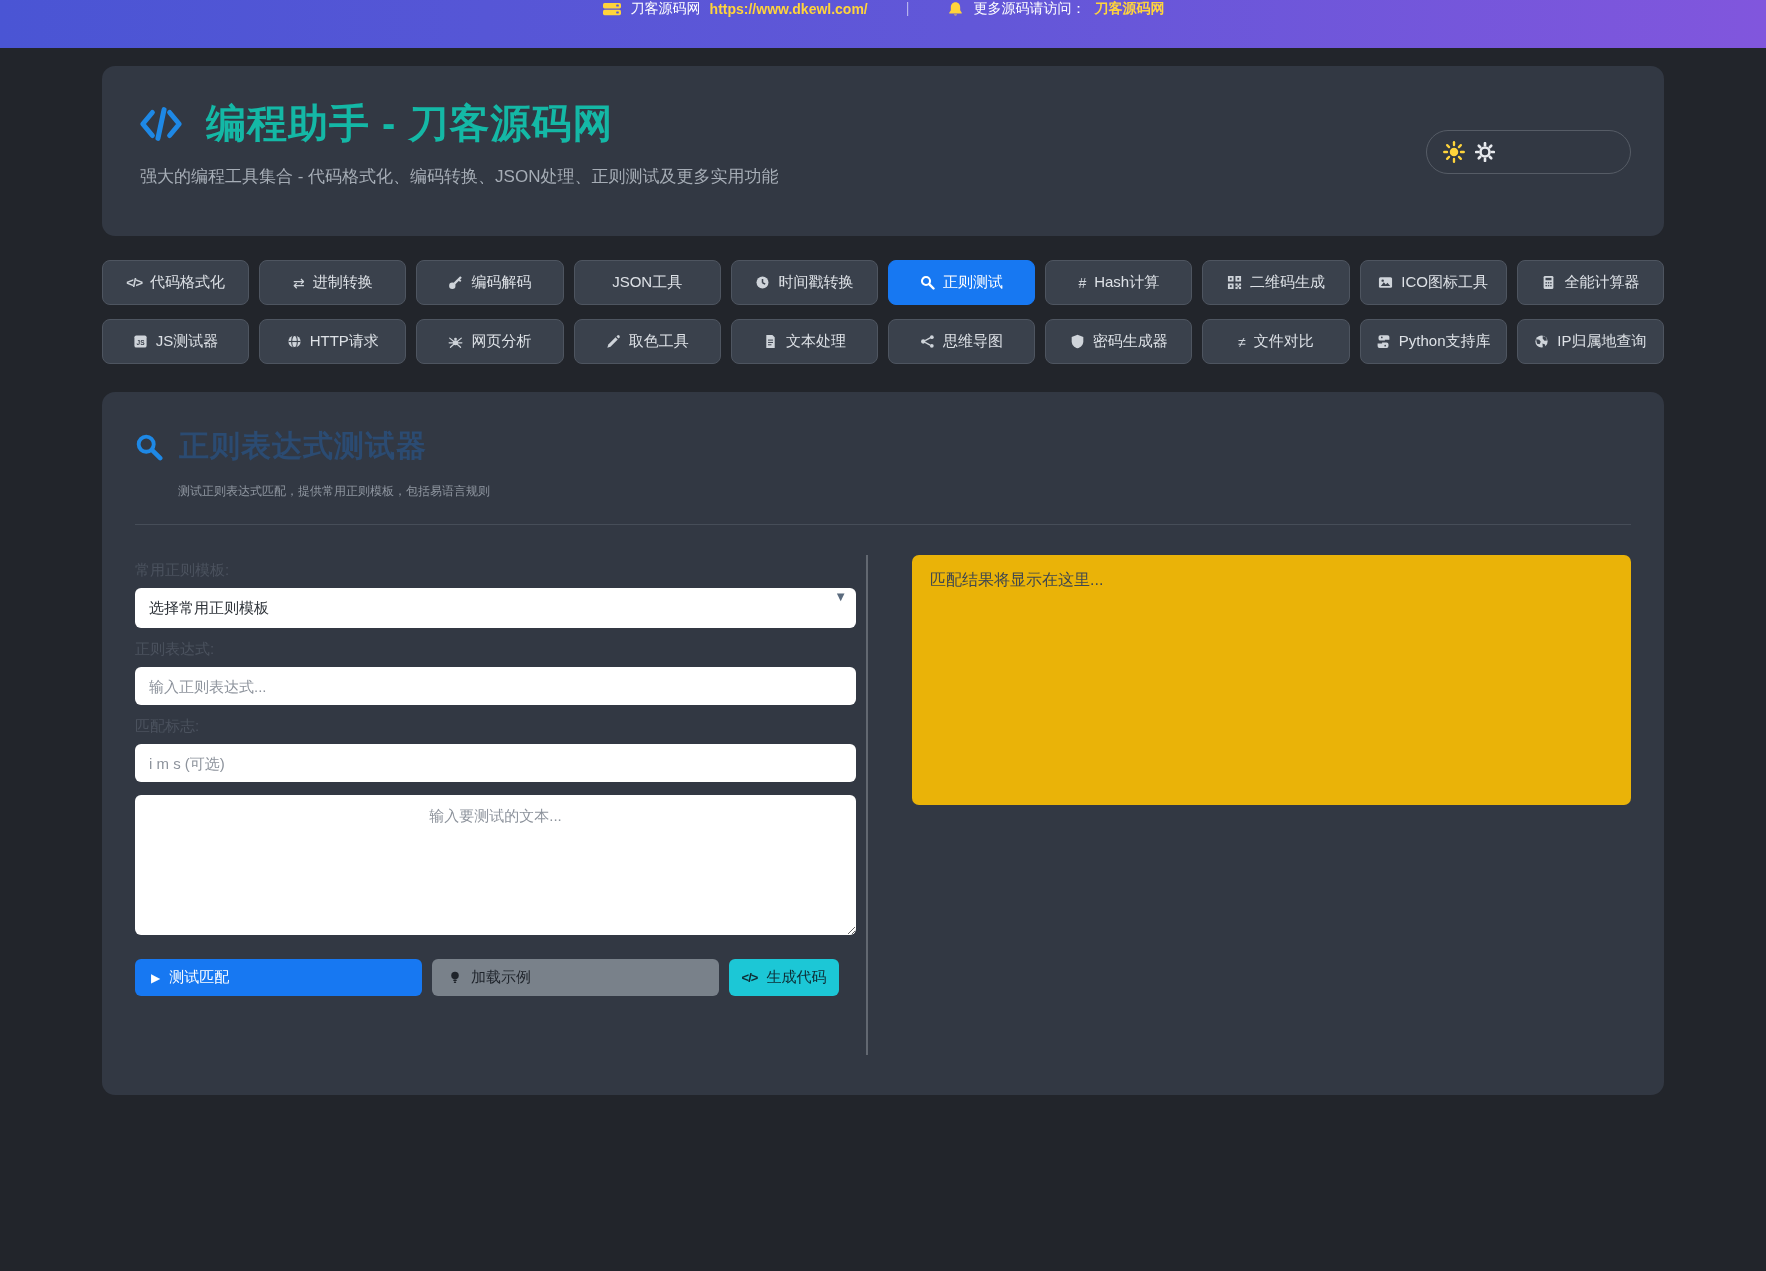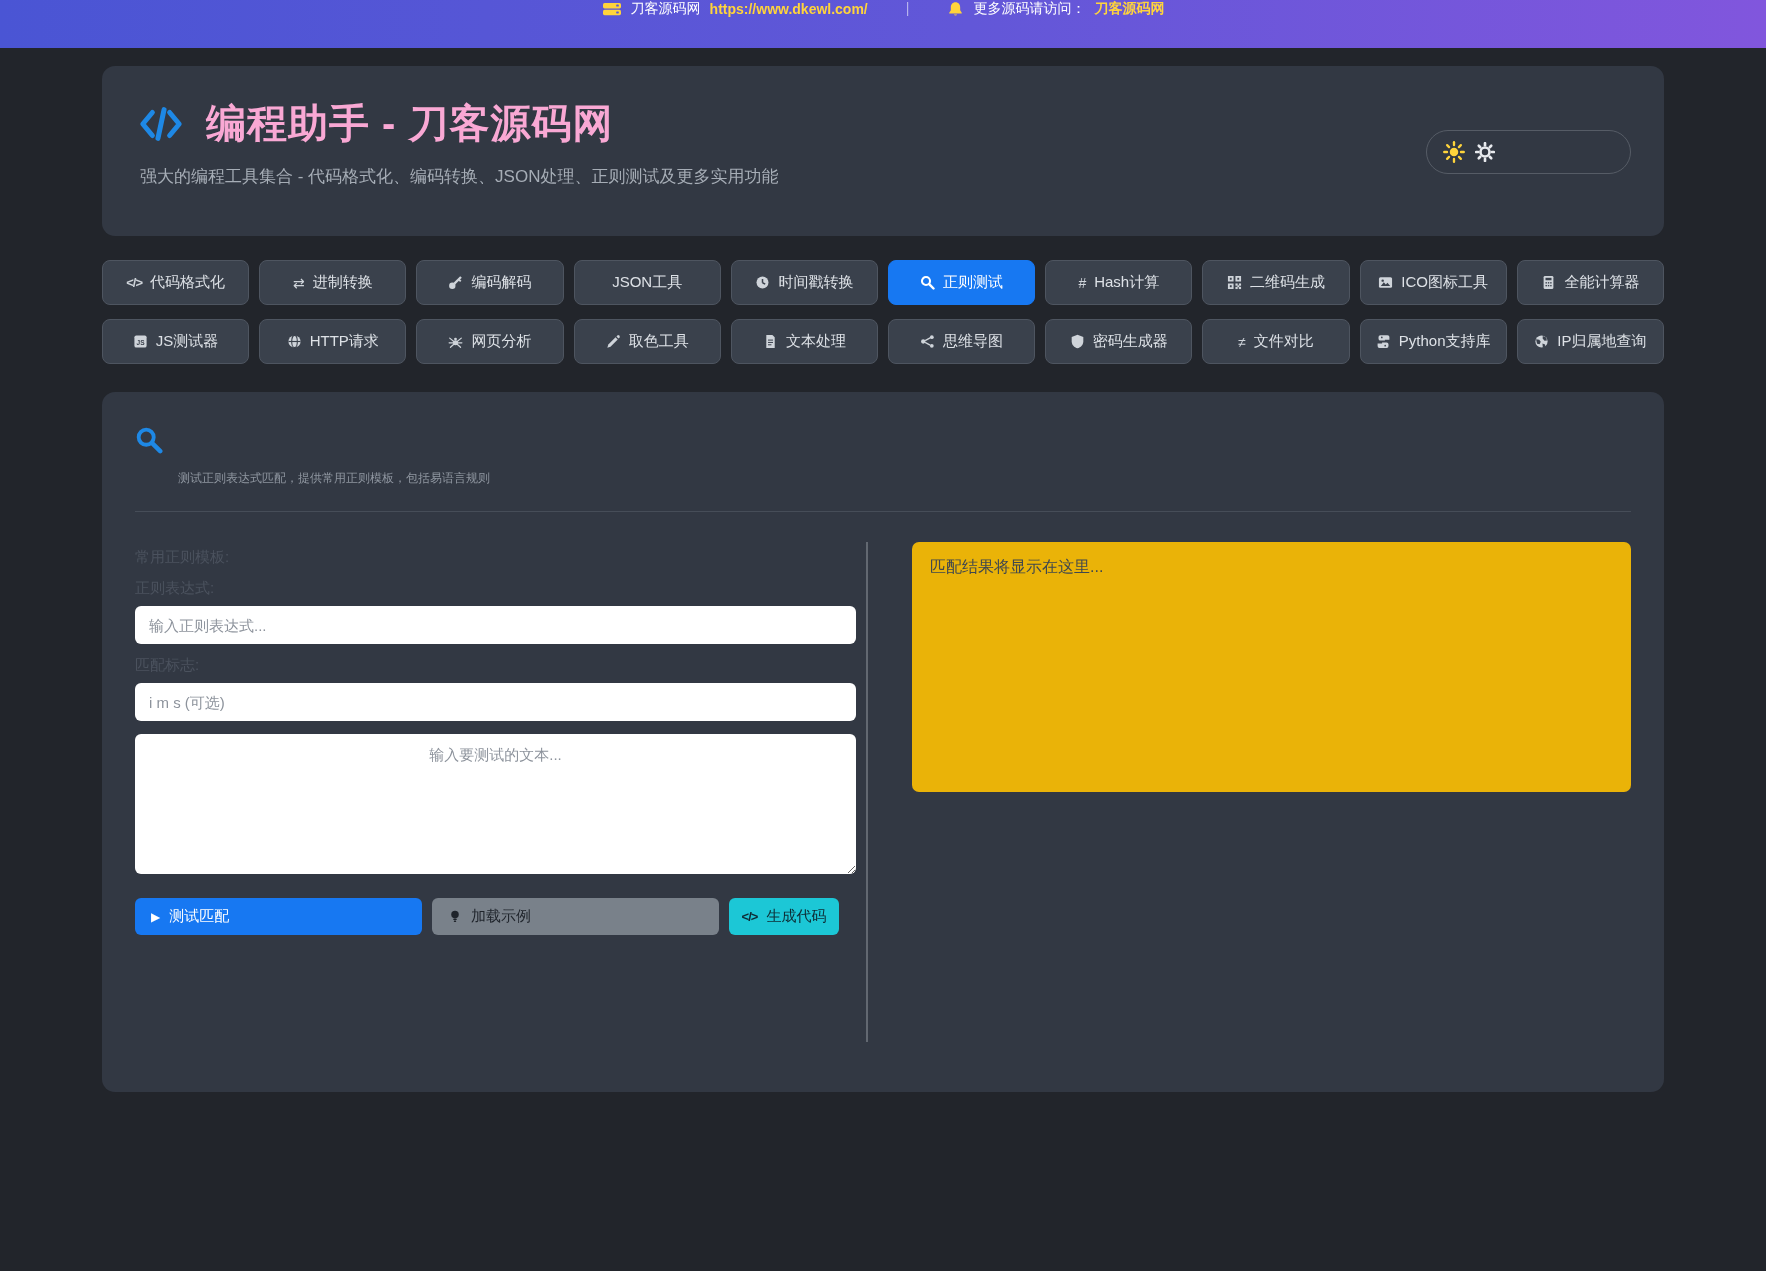--- a/index.html
+++ b/index.html
@@ -21,21 +21,21 @@
   .banner a, .banner .lnk { color:#ffd43b; font-weight:bold; text-decoration:none; cursor:pointer; }
 
   
   .container { width:1562px; margin:18px auto 0; }
 
   
   .card { background:#323843; border-radius:13px; }
   .header-card { height:170px; padding:30px 36px 0; position:relative; }
   .title-row { display:flex; align-items:center; gap:22px; }
   .title-row .logo { color:#1e88e5; }
-  .page-title { font-size:40px; font-weight:bold; color:#f9a8d4; letter-spacing:1px; }
+  .page-title { font-size:40px; font-weight:bold; color:#14b8a6; letter-spacing:1px; }
   .page-subtitle { margin-top:14px; margin-left:2px; font-size:17px; color:#a6adb6; }
   .theme-pill {
     position:absolute; top:64px; right:33px; width:205px; height:44px;
     border:1px solid #565c66; border-radius:22px; background:transparent;
     display:flex; align-items:center; gap:10px; padding-left:16px; cursor:pointer;
   }
 
   
   .tools-grid {
     margin-top:24px; display:grid; grid-template-columns:repeat(10,1fr);
@@ -421,27 +421,32 @@
       </button>
     </div>
 
   <div class="card section-card">
     <div class="sec-title-row">
       <span style="color:#1e88e5">
         <svg width="28" height="28" viewBox="0 0 16 16">
             <use href="#i-search"></use>
           </svg>
       </span>
+      <h2 class="sec-title">正则表达式测试器</h2>
     </div>
     <div class="sec-subtitle">测试正则表达式匹配，提供常用正则模板，包括易语言规则</div>
     <hr class="sec-divider">
 
     <div class="tool-body">
       <div class="col-left">
         <div class="f-label">常用正则模板:</div>
+        <div class="select-box">
+          <span>选择常用正则模板</span>
+          <span class="arrow">▼</span>
+        </div>
 
         <div class="f-label">正则表达式:</div>
         <input class="f-input" type="text" placeholder="输入正则表达式..." style="">
 
         <div class="f-label">匹配标志:</div>
         <input class="f-input" type="text" placeholder="i m s (可选)" style="">
 
         <textarea class="f-textarea" placeholder="输入要测试的文本..." style=""></textarea>
 
         <div class="btn-row">

